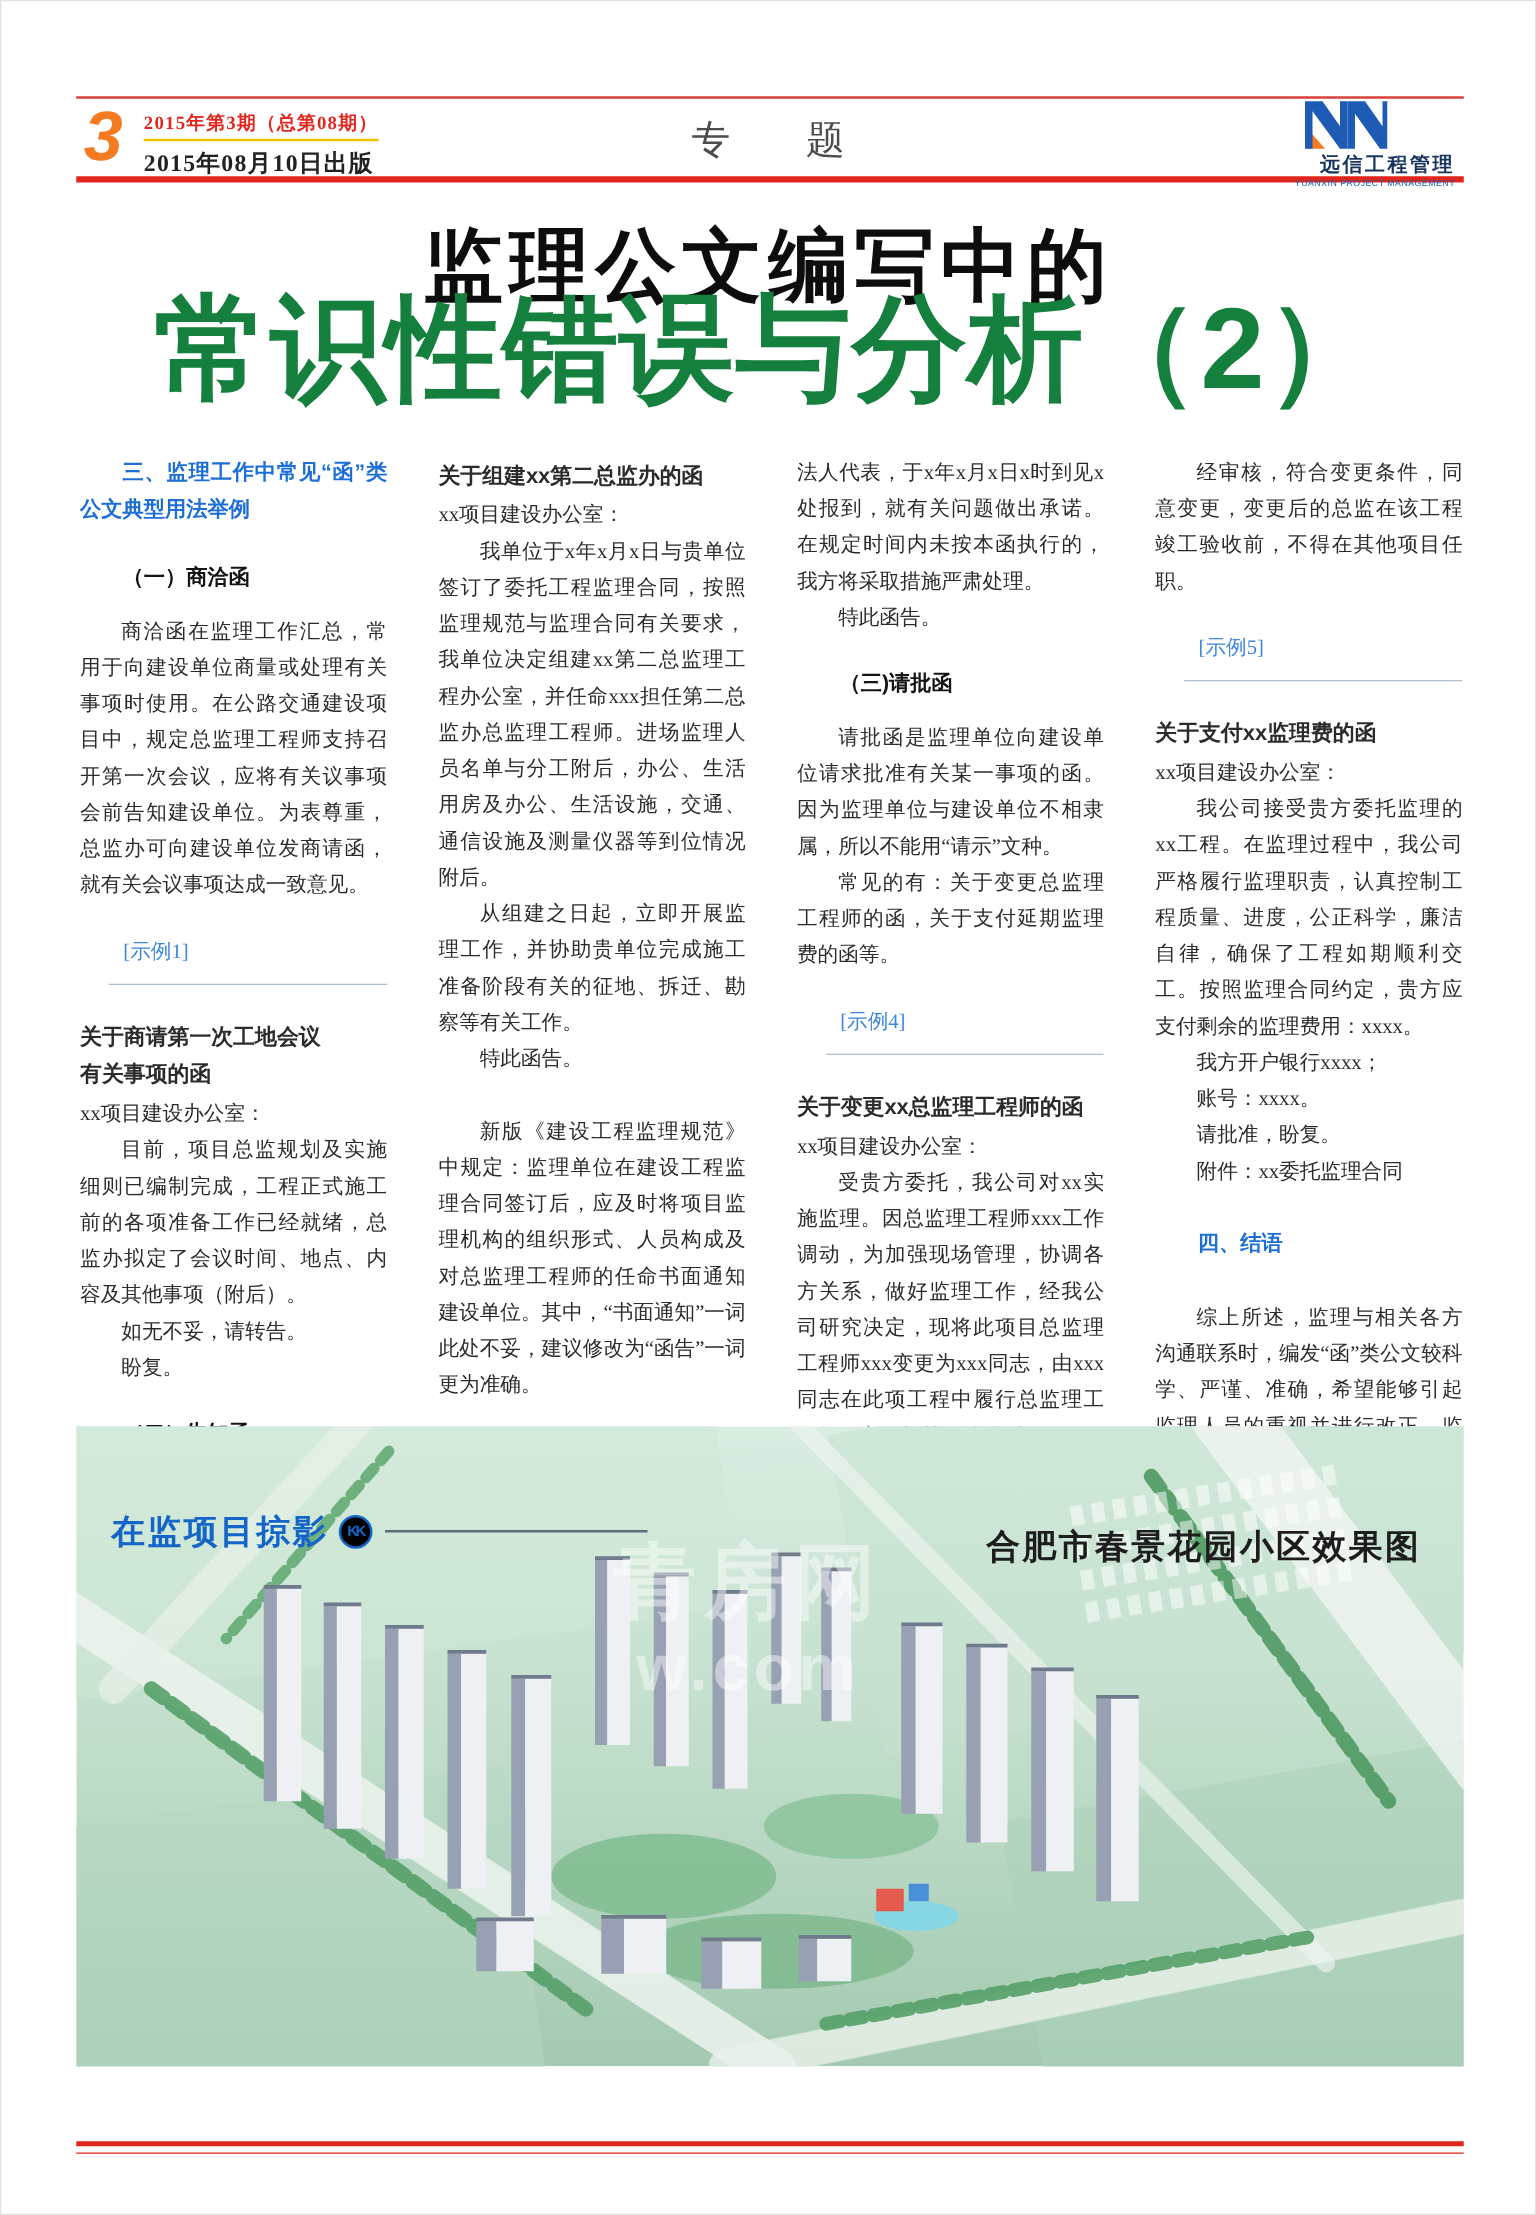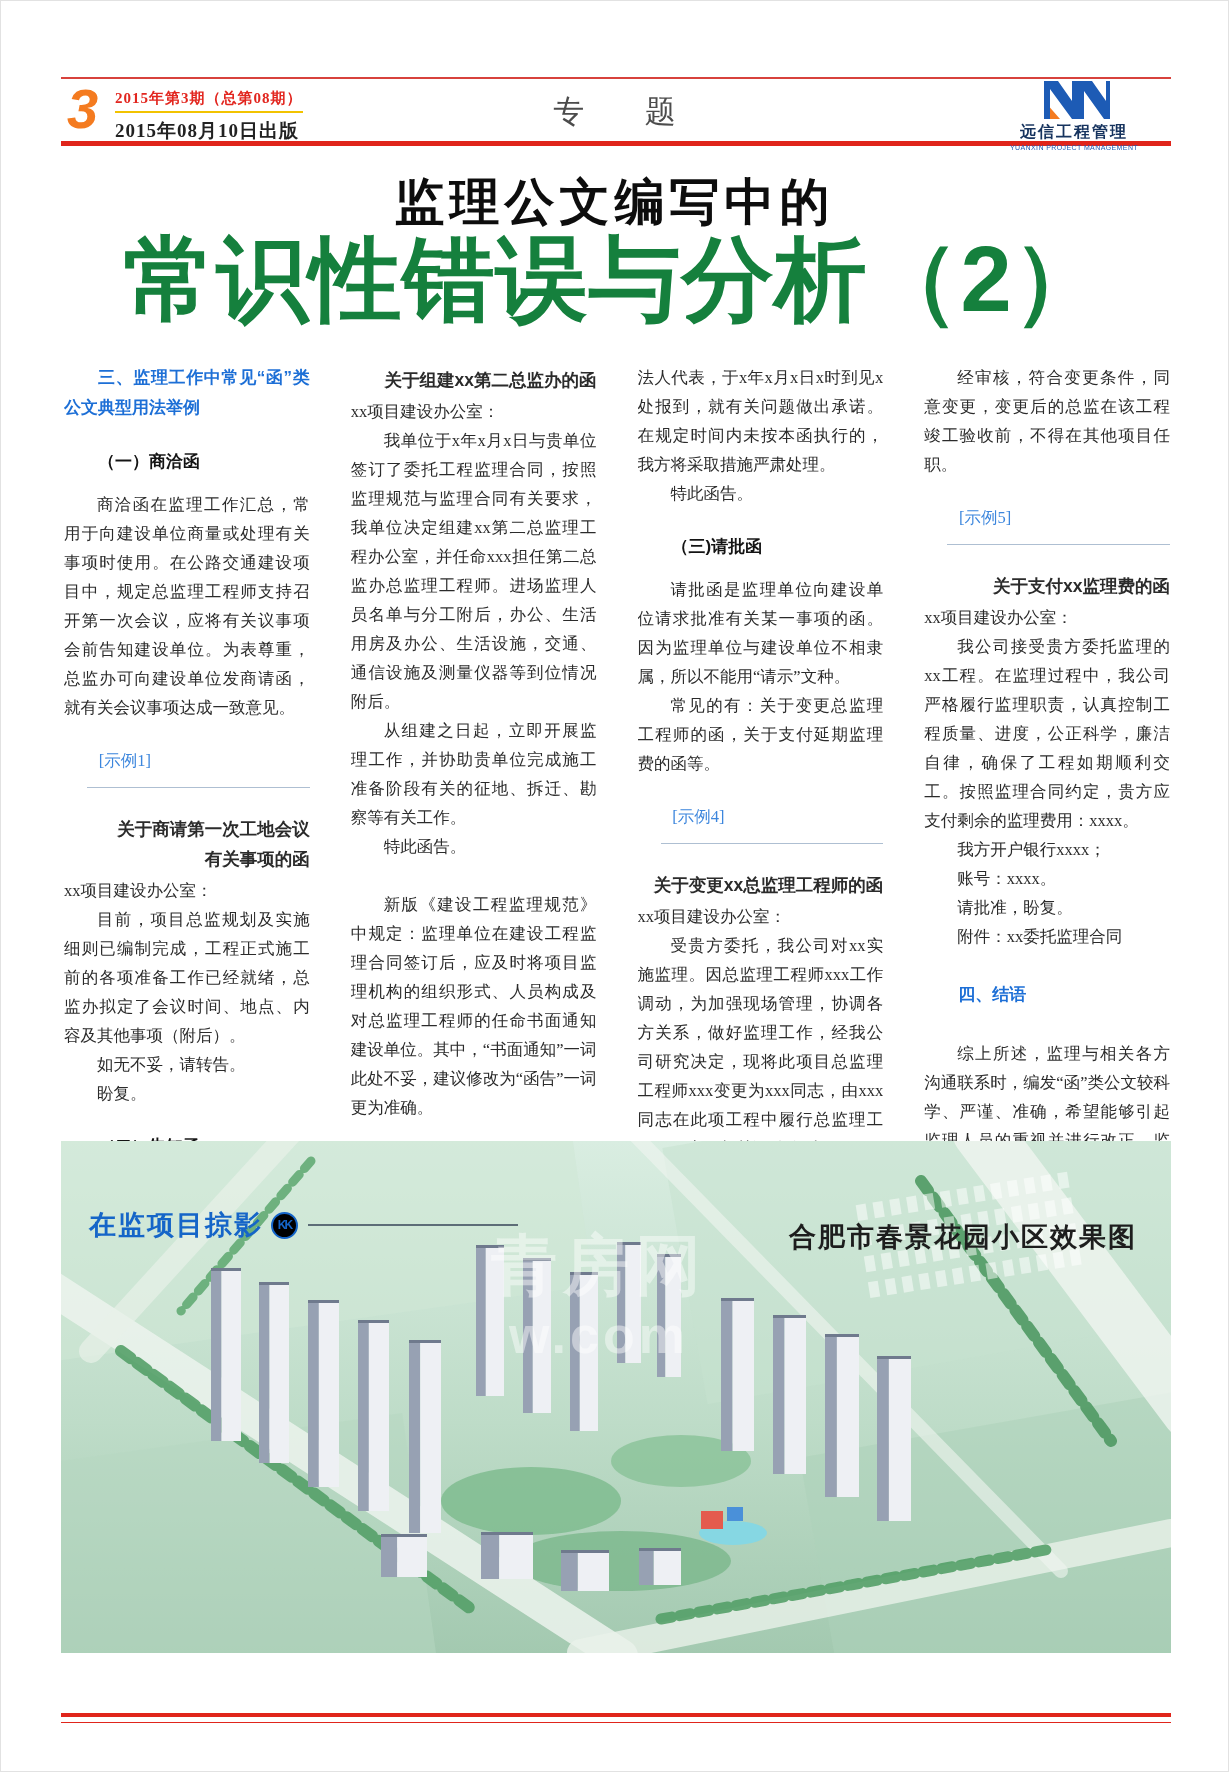--- a/index.html
+++ b/index.html
@@ -19,31 +19,31 @@
   .hdr-num { position:absolute; left:66px; top:80px;
     font-family:"Liberation Sans","DejaVu Sans",sans-serif;
     font-style:italic; font-weight:900; font-size:56px; line-height:1; color:#f47b20; }
   .hdr-meta { position:absolute; left:114px; top:88px; }
   .hdr-issue { display:inline-block; color:#e2261f; font-weight:700; font-size:15px;
     letter-spacing:1px; border-bottom:2px solid #f2c300; padding-bottom:3px; }
   .hdr-date { margin-top:5px; font-size:19px; font-weight:700; color:#222; letter-spacing:1px; }
   .hdr-section { position:absolute; left:0; right:0; top:90px; text-align:center;
     font-family:"Liberation Sans","DejaVu Sans",sans-serif;
     font-size:31px; color:#4c4c4c; letter-spacing:26px; text-indent:26px; }
-  .hdr-logo { position:absolute; right:64px; top:78px; width:180px; text-align:center; }
+  .hdr-logo { position:absolute; right:64px; top:78px; width:180px; text-align:right; }
   .hdr-logo svg { display:block; margin:0 auto; }
   .logo-name { font-family:"Liberation Sans","DejaVu Sans",sans-serif;
     font-weight:700; font-size:16px; color:#16335e; letter-spacing:2px; margin-top:1px; }
   .logo-sub { font-family:"Liberation Sans","DejaVu Sans",sans-serif;
     font-size:7px; color:#1d5bb5; letter-spacing:.4px; margin-top:1px; }
 
   
   .title1 { position:absolute; left:0; right:0; top:168px; text-align:center;
     font-family:"Liberation Sans","DejaVu Sans",sans-serif;
-    font-weight:900; font-size:50px; color:#0d0d0d; letter-spacing:5px; }
+    font-weight:900; font-size:64px; color:#0d0d0d; letter-spacing:5px; }
   .title2 { position:absolute; left:0; right:0; top:228px; text-align:center;
     font-family:"Liberation Sans","DejaVu Sans",sans-serif;
     font-weight:900; font-size:92px; line-height:1.1; color:#15803d; letter-spacing:1px; }
 
   
   .cols { position:absolute; left:63px; top:362px; width:1106px; height:820px;
     display:grid; grid-template-columns:repeat(4,1fr); column-gap:41px;
     font-size:16.5px; line-height:29px; }
   .col { overflow:hidden; }
   .b-hblue { font-family:"Liberation Sans","DejaVu Sans",sans-serif; font-weight:700;
@@ -51,21 +51,21 @@
     margin-bottom:12px; }
   .b-sub { font-family:"Liberation Sans","DejaVu Sans",sans-serif; font-weight:700;
     font-size:17px; color:#141414; text-indent:2em; margin:24px 0 14px; }
   .b-para { text-indent:2em; text-align:justify; }
   .b-cont { text-align:justify; }
   .b-line { text-indent:2em; }
   .b-addr { }
   .b-ex { color:#3c86dd; margin:24px 0 26px; margin-left:1.4em; padding:0 0 12px .7em;
     border-bottom:1px solid #aebfd2; }
   .b-lt { font-family:"Liberation Sans","DejaVu Sans",sans-serif; font-weight:700;
-    font-size:17.5px; line-height:30px; text-align:right; margin:2px 0; }
+    font-size:17.5px; line-height:30px; text-align:left; margin:2px 0; }
   .gap { margin-top:29px; }
 
   
   .photo { position:absolute; left:60px; top:1140px; width:1110px; height:512px;
     overflow:hidden; }
   .photo svg { position:absolute; left:0; top:0; }
   .photo-label { position:absolute; left:28px; top:66px; display:flex; align-items:center;
     font-family:"Liberation Sans","DejaVu Sans",sans-serif; }
   .photo-label-text { color:#1565c8; font-weight:900; font-size:27px; letter-spacing:2px; }
   .photo-badge { width:27px; height:27px; margin-left:8px; border-radius:50%;

